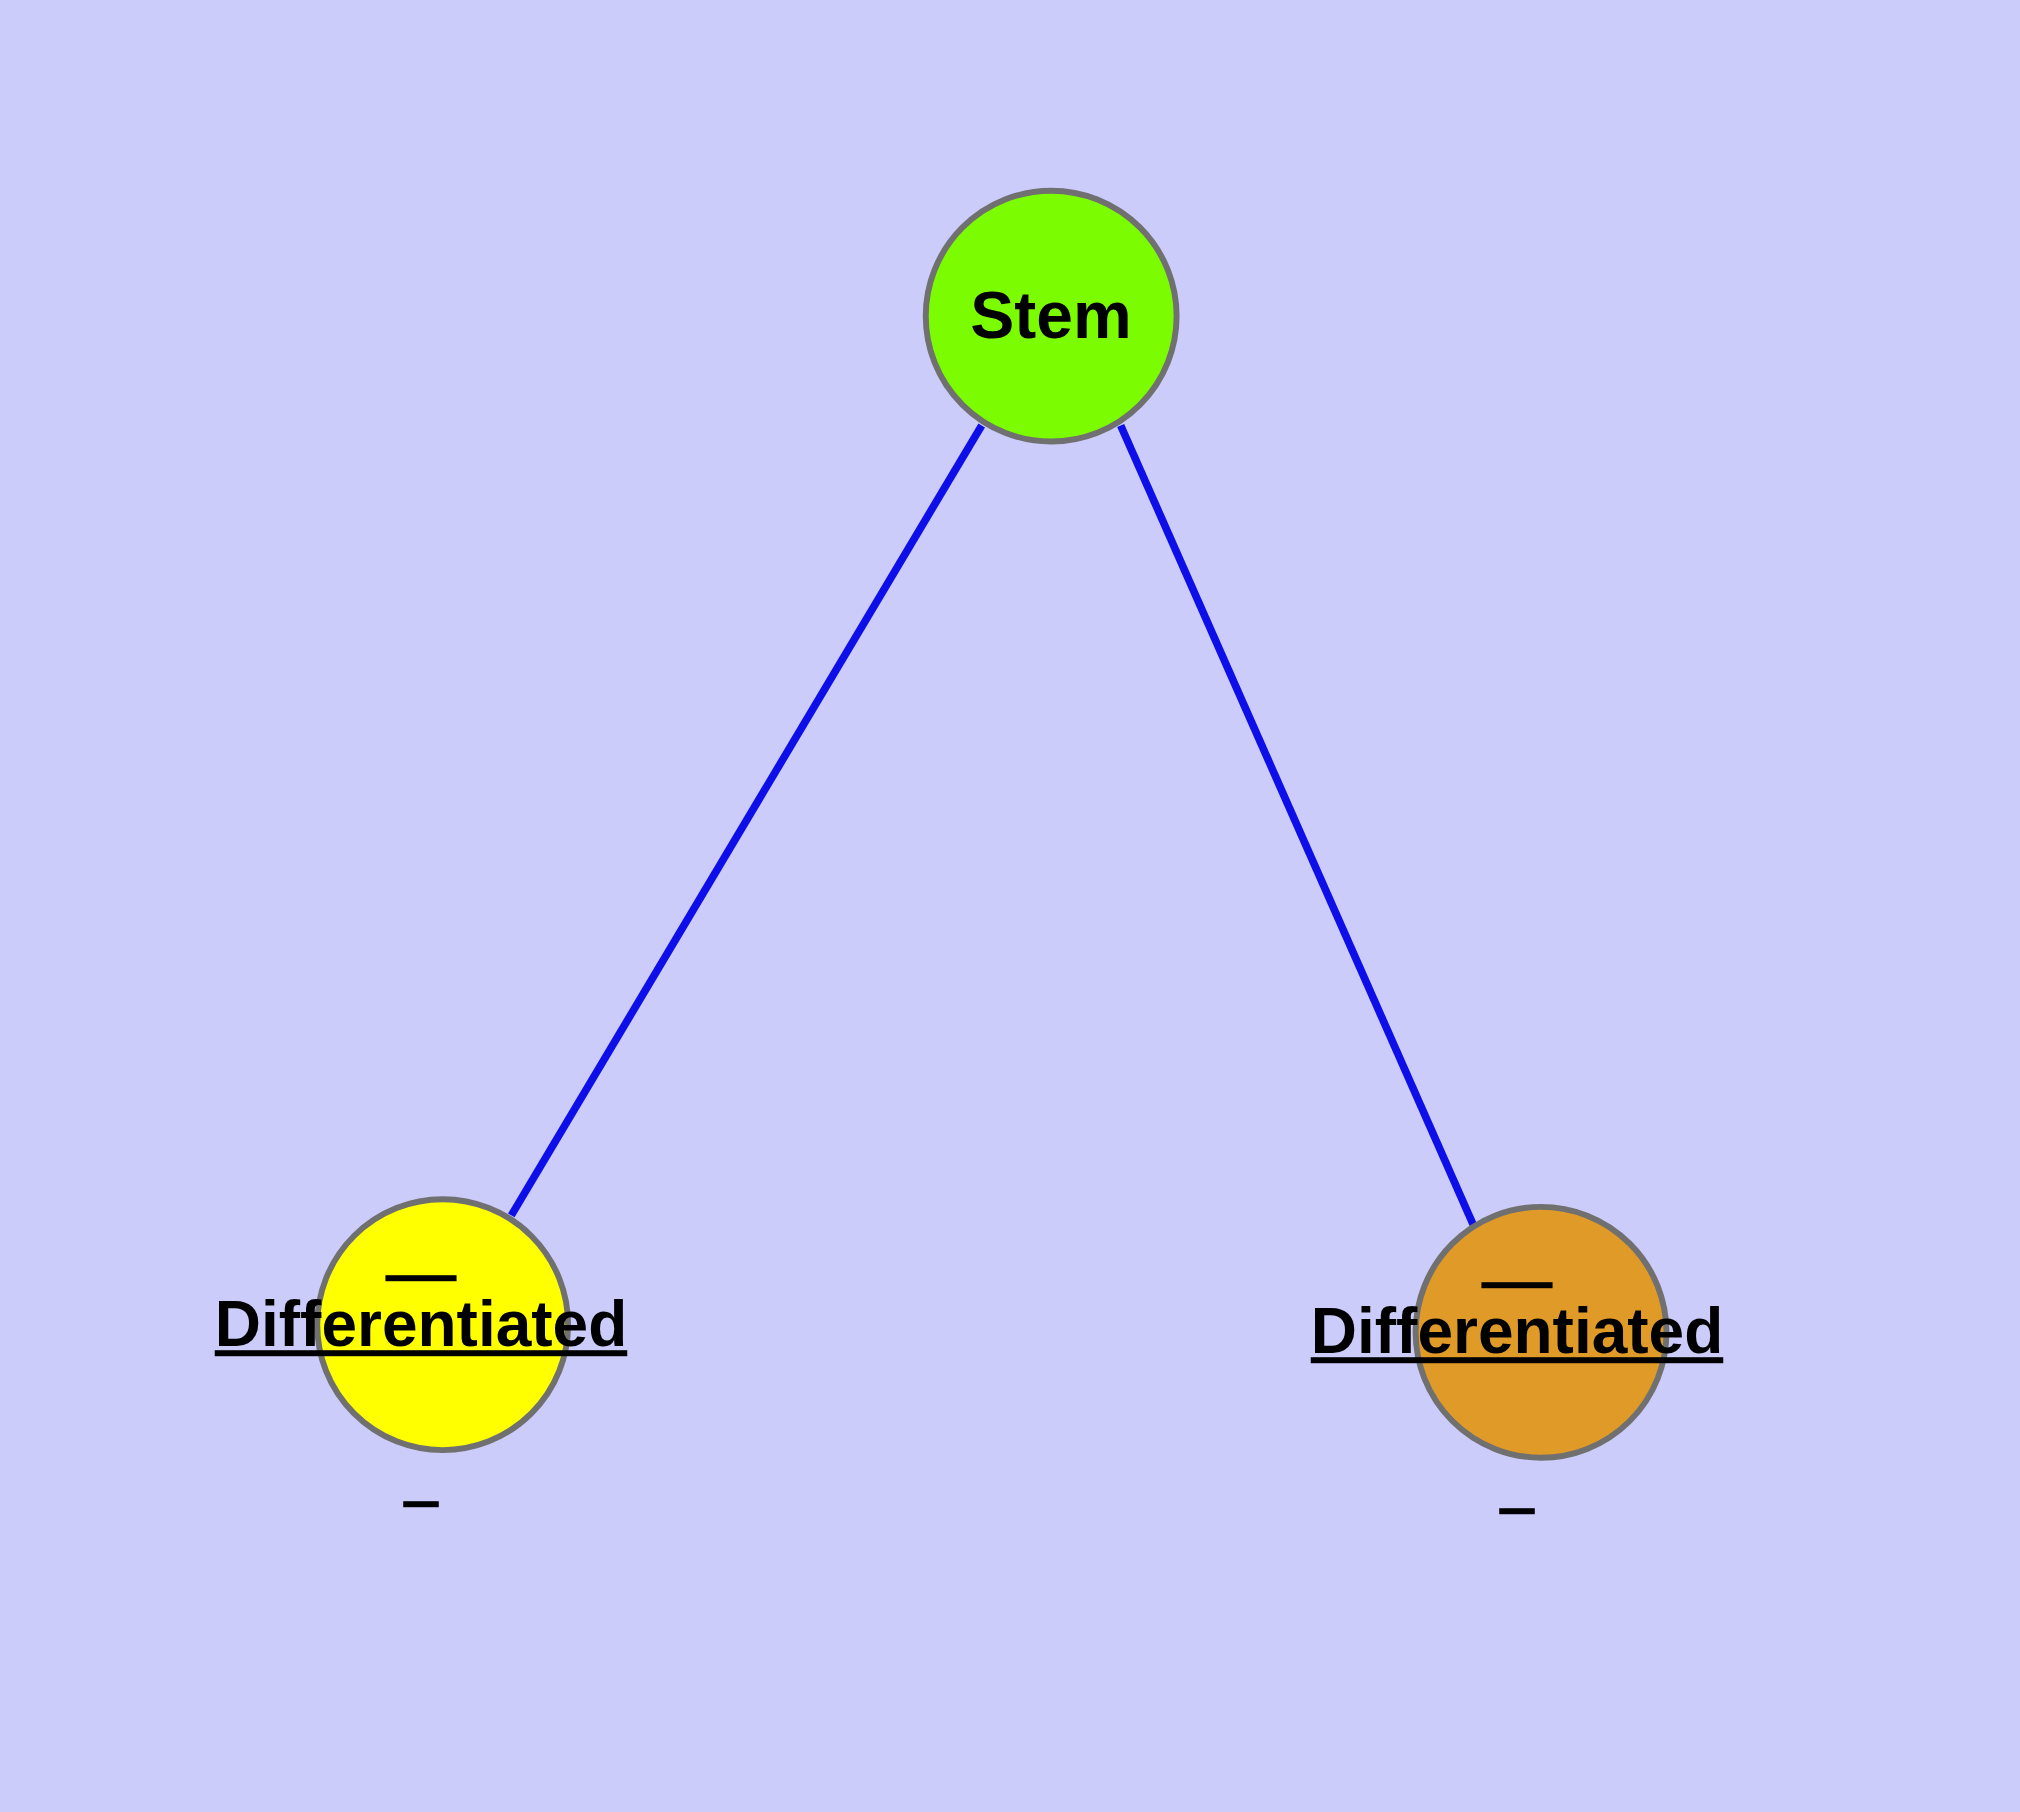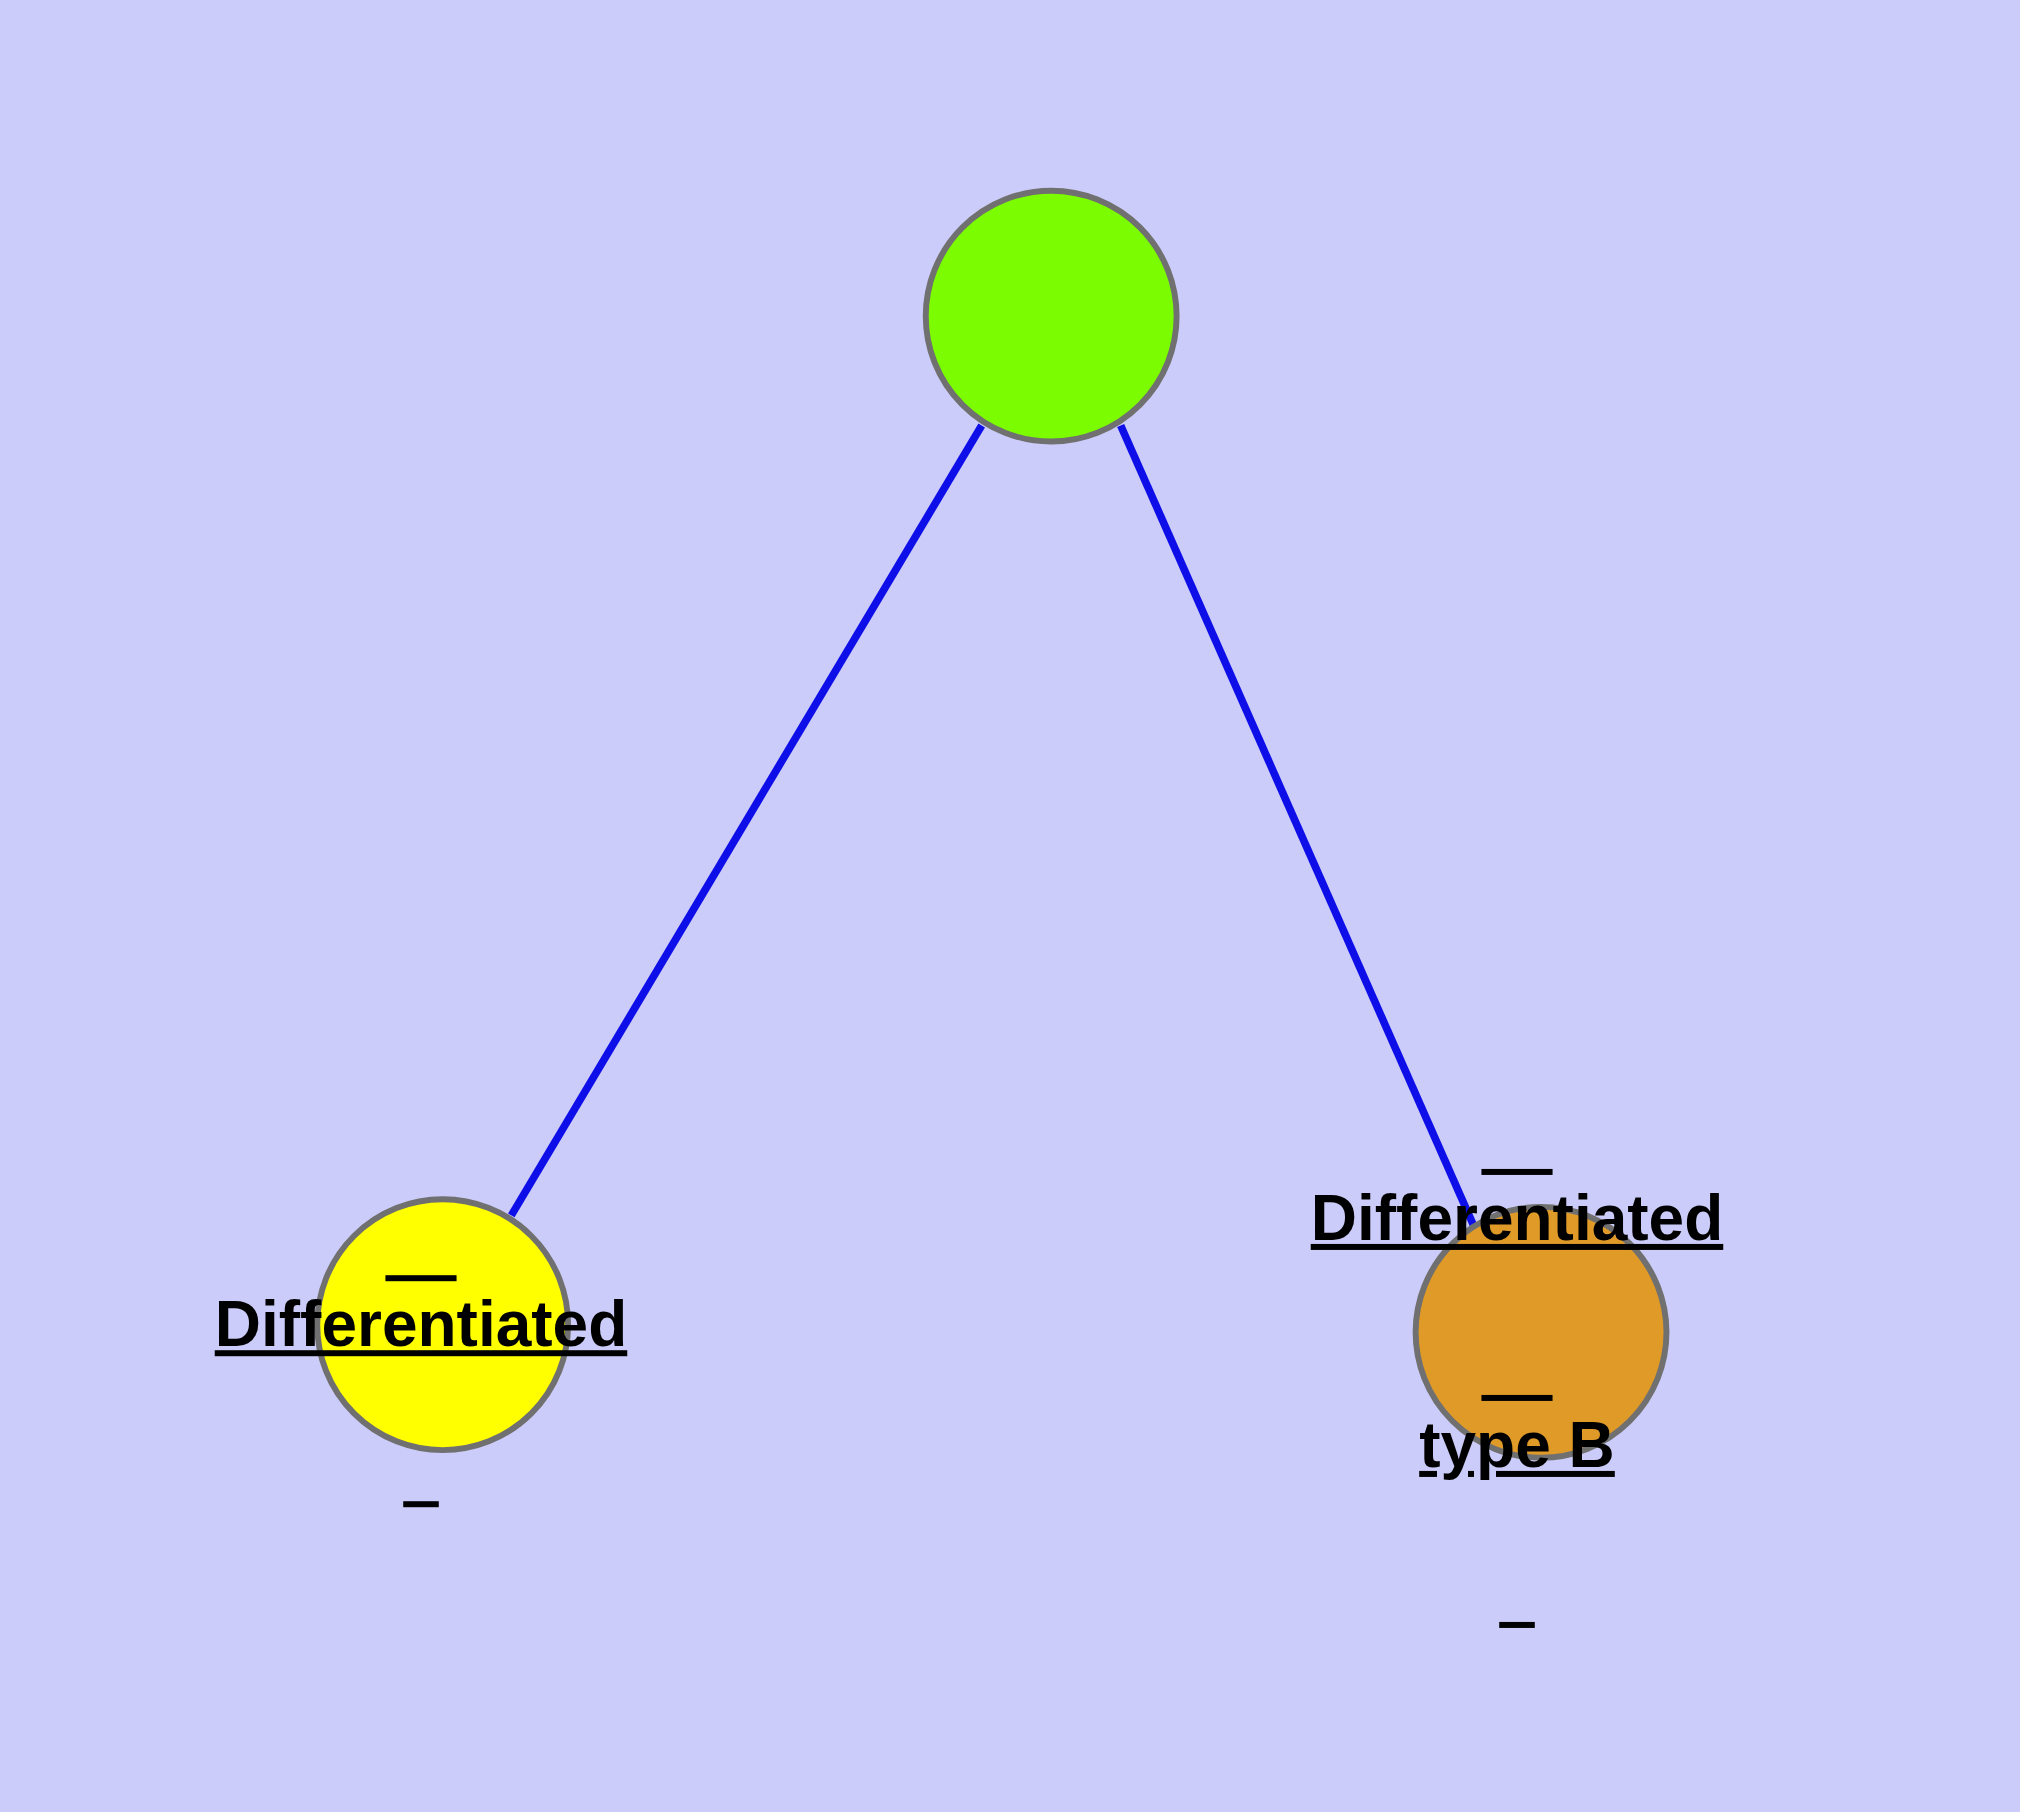--- a/index.html
+++ b/index.html
@@ -72,24 +72,26 @@
       <line class="graph-edge" x1="1322" y1="502" x2="1738" y2="1445" stroke="#0e0ee8" stroke-width="9" stroke-linecap="butt"></line>
     </g>
 
     <g>
       <circle cx="1240" cy="373" r="148" fill="#7cfc00" stroke="#707070" stroke-width="7"></circle>
       <circle cx="522" cy="1563" r="148" fill="#ffff00" stroke="#707070" stroke-width="7"></circle>
       <circle cx="1818" cy="1572" r="148" fill="#e09a28" stroke="#707070" stroke-width="7"></circle>
     </g>
   </svg>
 
+  <div class="node-label single" id="label-stem" style="left: 1051px; top: 316px;">
+    <div>Stem</div>
+  </div>
 
   <div class="node-label multi" id="label-type-a" style="left: 421px; top: 1325px;">
     <div>Differentiated</div>
   </div>
 
   <div class="node-label multi" id="label-type-b" style="left: 1517px; top: 1332px;">
     <div>Differentiated</div>
-    <div>type B</div>
   </div>
 
 </div>
 
 
 </body></html>

